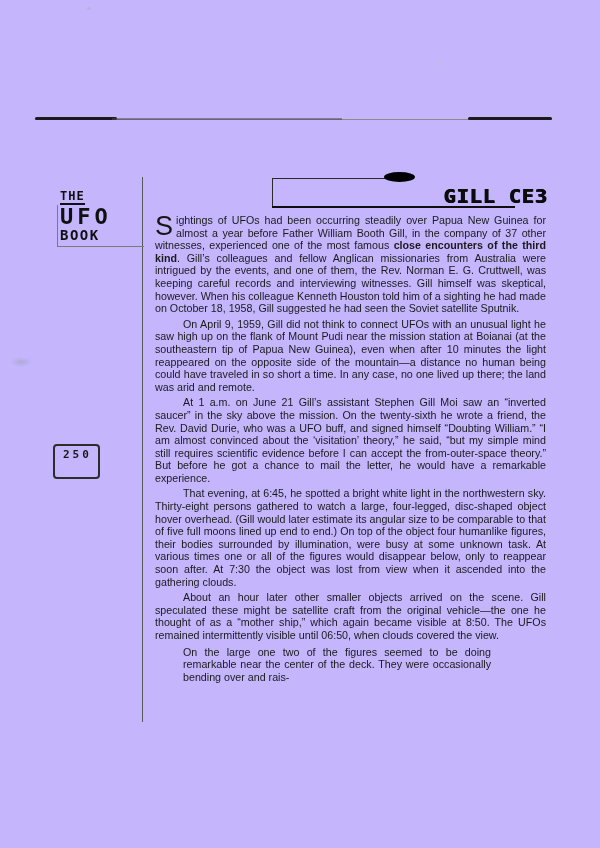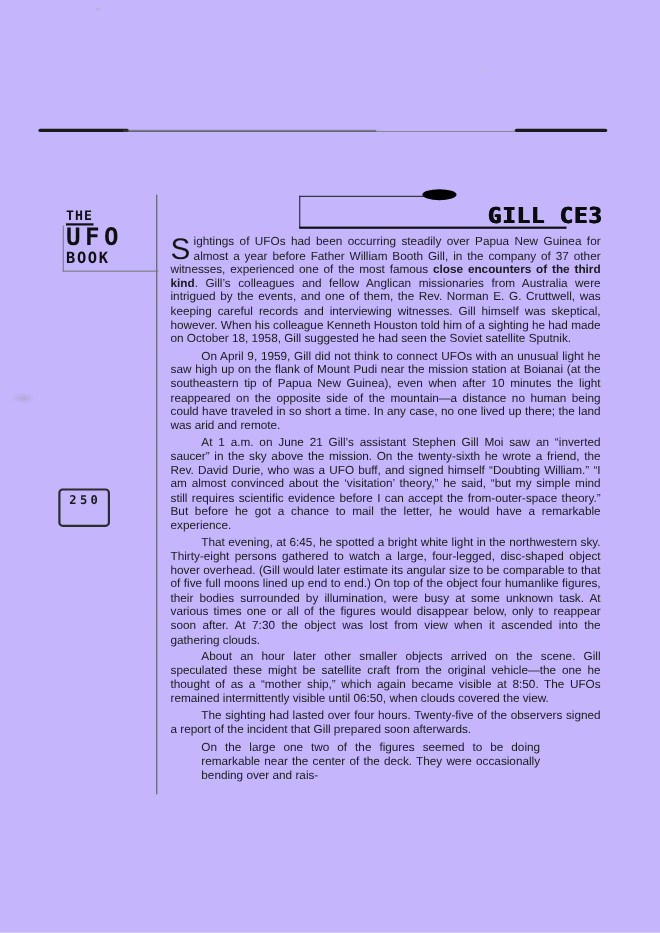--- a/index.html
+++ b/index.html
@@ -90,17 +90,16 @@
   <div class="hdr-title">GILL CE3</div>
 
   <div class="body-col">
     <p>
       <span class="dropcap">S</span><span>ightings of UFOs had been occurring steadily over Papua New Guinea for almost a year before Father William Booth Gill, in the company of 37 other witnesses, experienced one of the most famous </span><span class="bold-phrase">close encounters of the third kind</span><span>. Gill’s colleagues and fellow Anglican missionaries from Australia were intrigued by the events, and one of them, the Rev. Norman E. G. Cruttwell, was keeping careful records and interviewing witnesses. Gill himself was skeptical, however. When his colleague Kenneth Houston told him of a sighting he had made on October 18, 1958, Gill suggested he had seen the Soviet satellite Sputnik.</span>
     </p>
     <p class="indent">On April 9, 1959, Gill did not think to connect UFOs with an unusual light he saw high up on the flank of Mount Pudi near the mission station at Boianai (at the southeastern tip of Papua New Guinea), even when after 10 minutes the light reappeared on the opposite side of the mountain—a distance no human being could have traveled in so short a time. In any case, no one lived up there; the land was arid and remote.</p>
     <p class="indent">At 1 a.m. on June 21 Gill’s assistant Stephen Gill Moi saw an “inverted saucer” in the sky above the mission. On the twenty-sixth he wrote a friend, the Rev. David Durie, who was a UFO buff, and signed himself “Doubting William.” “I am almost convinced about the ‘visitation’ theory,” he said, “but my simple mind still requires scientific evidence before I can accept the from-outer-space theory.” But before he got a chance to mail the letter, he would have a remarkable experience.</p>
     <p class="indent">That evening, at 6:45, he spotted a bright white light in the northwestern sky. Thirty-eight persons gathered to watch a large, four-legged, disc-shaped object hover overhead. (Gill would later estimate its angular size to be comparable to that of five full moons lined up end to end.) On top of the object four humanlike figures, their bodies surrounded by illumination, were busy at some unknown task. At various times one or all of the figures would disappear below, only to reappear soon after. At 7:30 the object was lost from view when it ascended into the gathering clouds.</p>
     <p class="indent">About an hour later other smaller objects arrived on the scene. Gill speculated these might be satellite craft from the original vehicle—the one he thought of as a “mother ship,” which again became visible at 8:50. The UFOs remained intermittently visible until 06:50, when clouds covered the view.</p>
-    <p class="indent">The sighting had lasted over four hours. Twenty-five of the observers signed a report of the incident that Gill prepared soon afterwards.</p>
     <div class="quote-block">On the large one two of the figures seemed to be doing remarkable near the center of the deck. They were occasionally bending over and rais-</div>
   </div>
 
 </div>
 
 </body></html>

